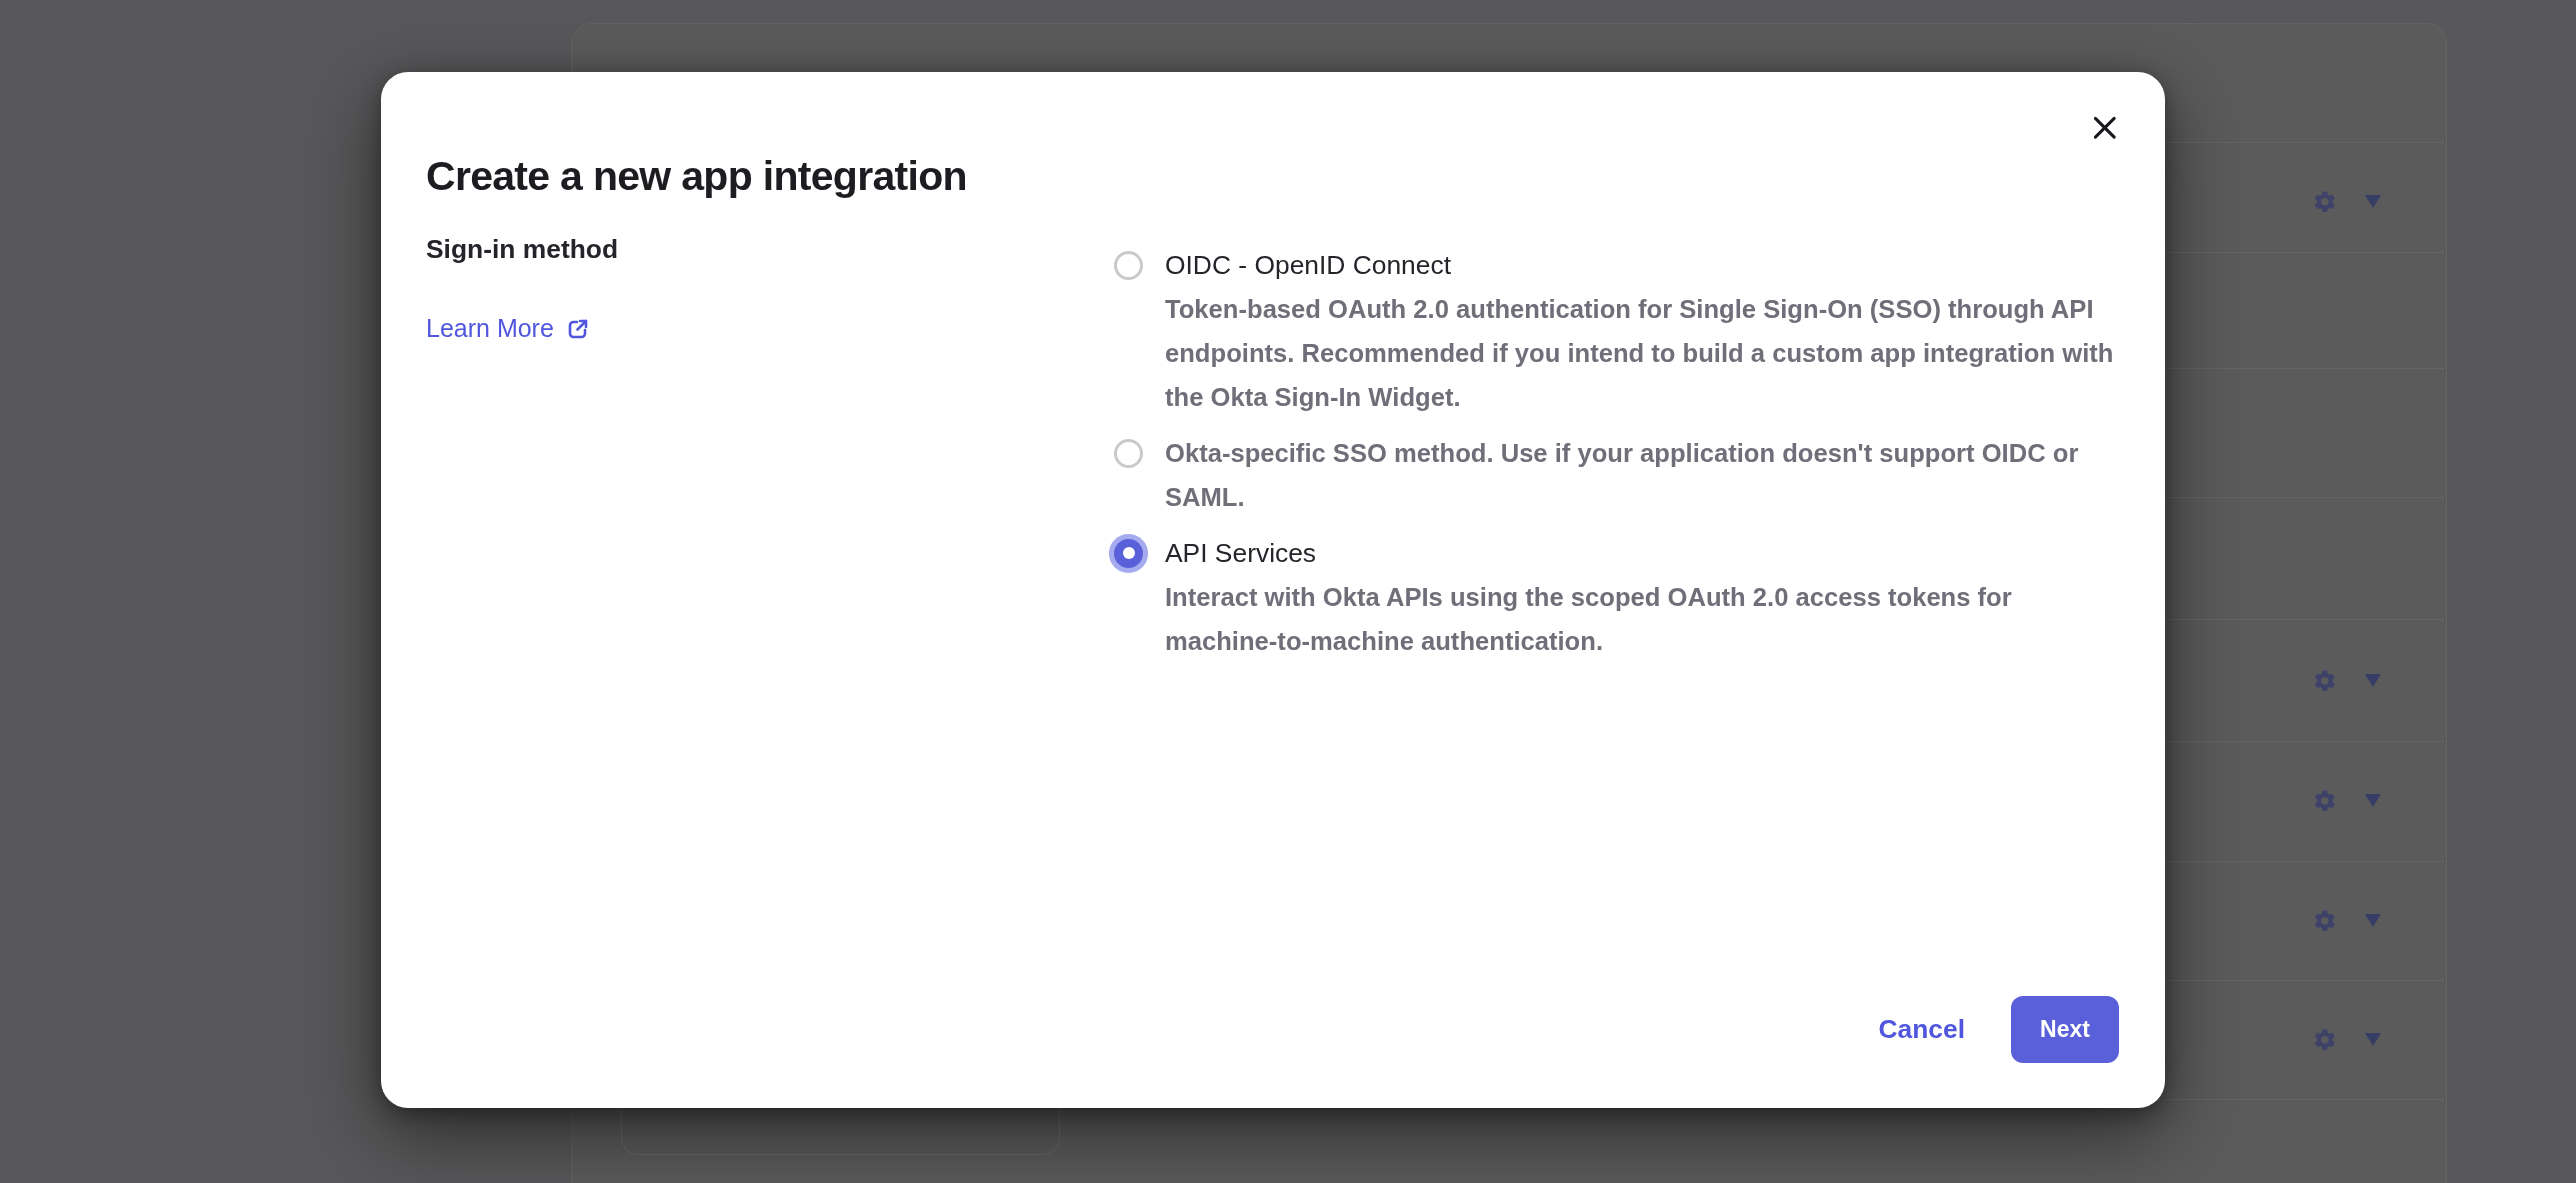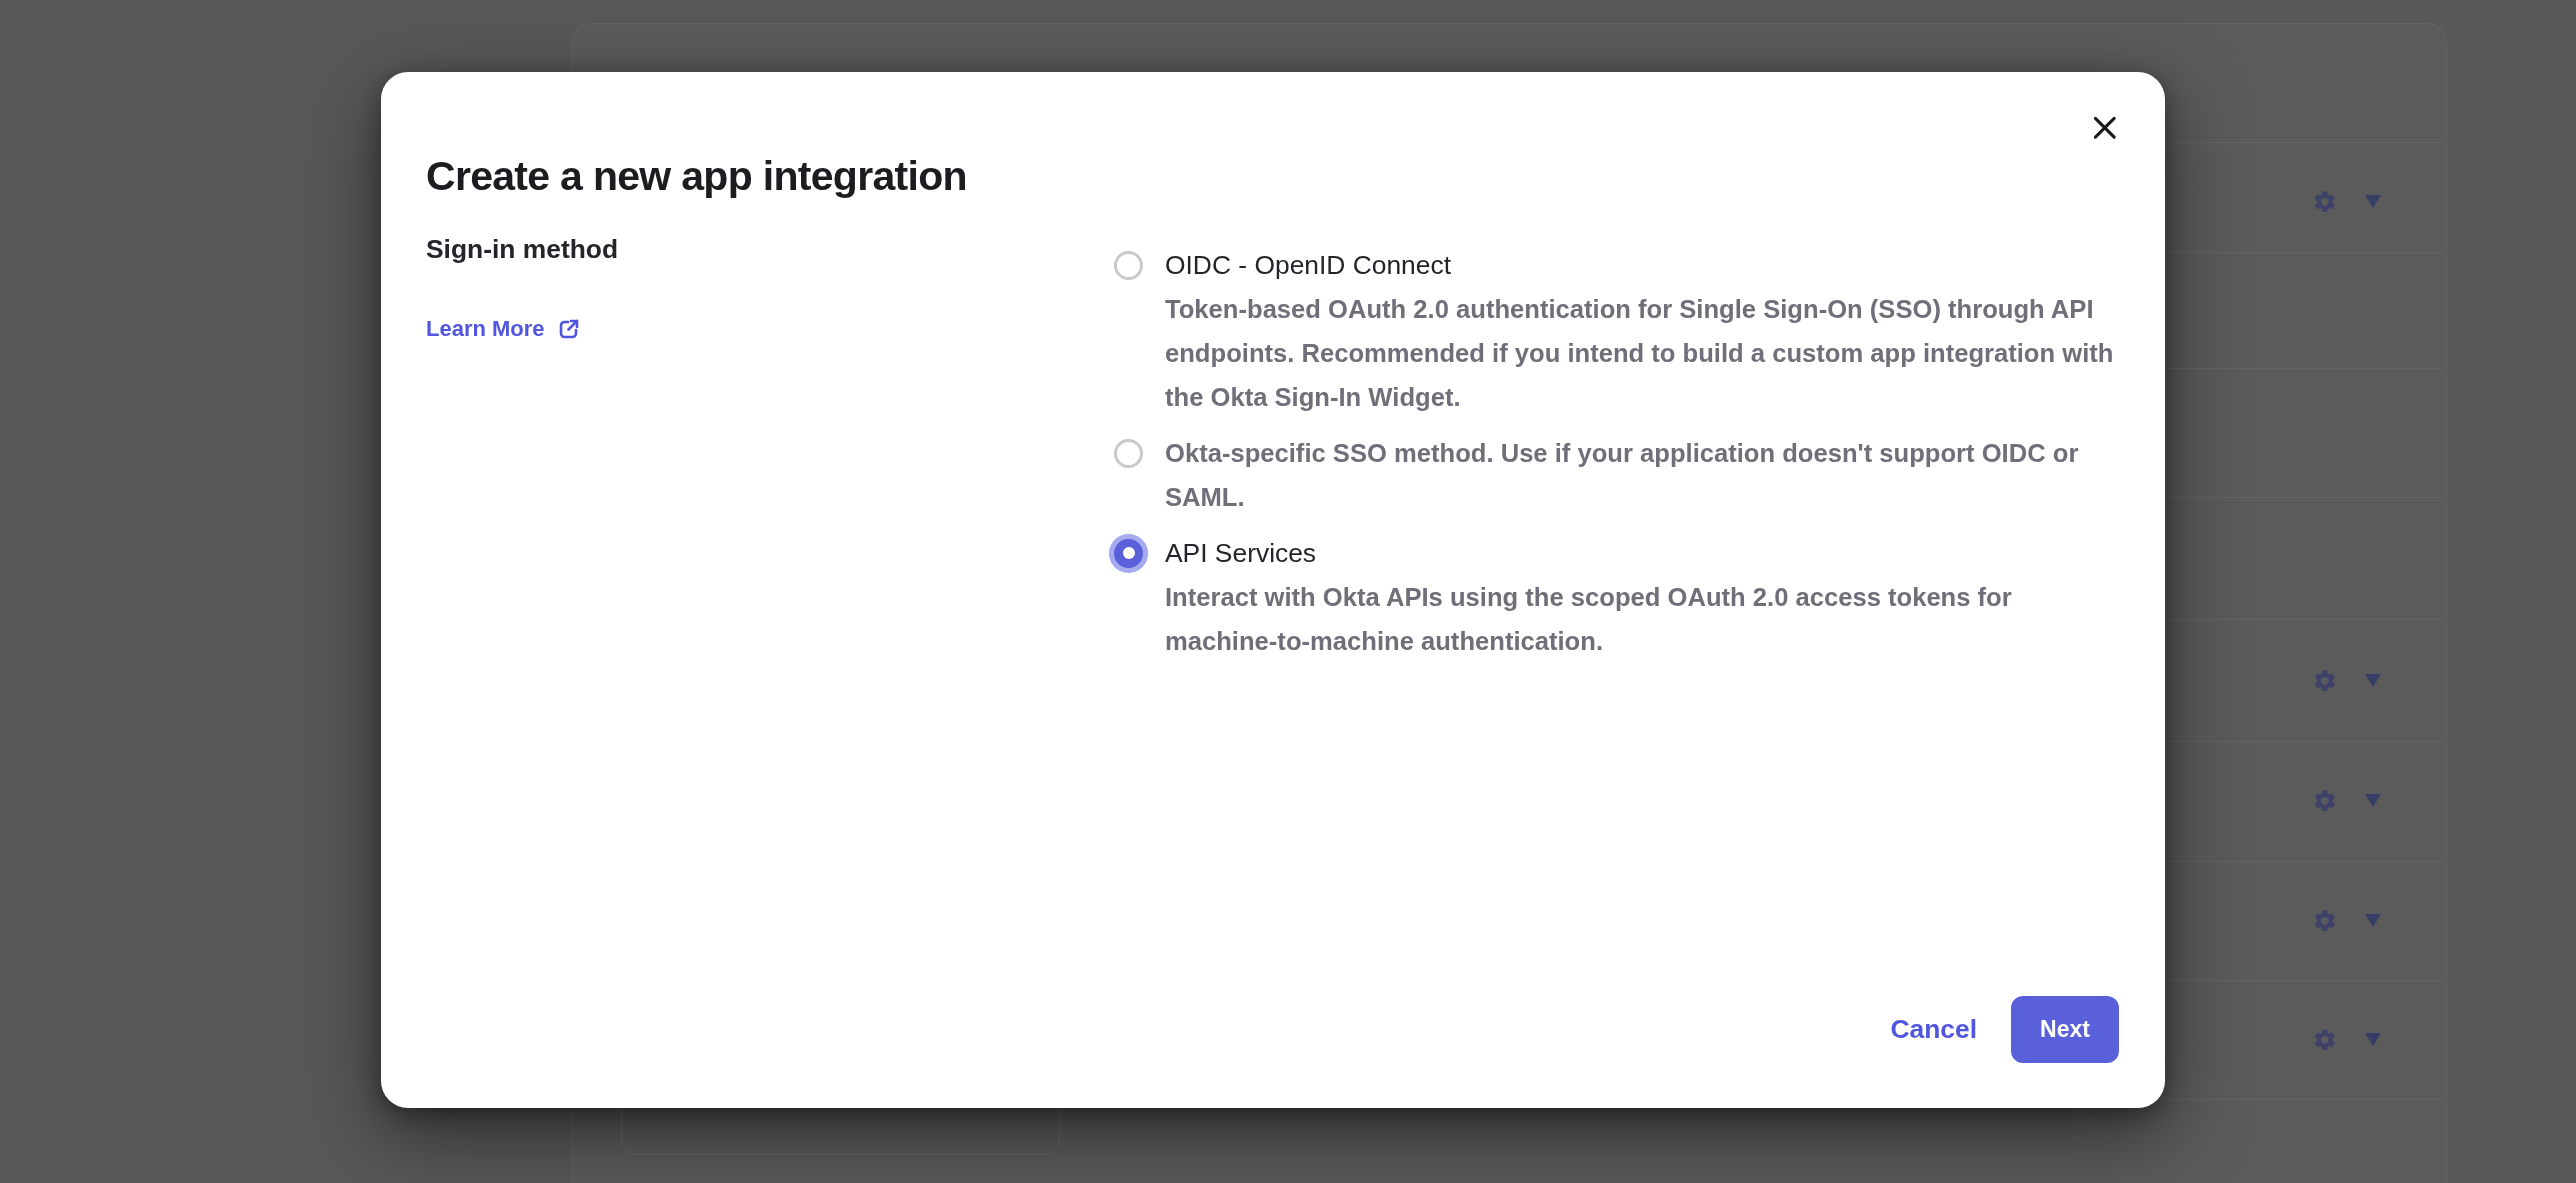--- a/index.html
+++ b/index.html
@@ -60,21 +60,21 @@
     font-size:41px;font-weight:700;letter-spacing:-0.7px;color:var(--title);
     line-height:48px;
   }
   .side-label{
     position:absolute;left:45px;top:158px;
     font-size:26.4px;font-weight:700;color:var(--label);line-height:38px;text-align:right;
   }
   .learn-more{
     position:absolute;left:45px;top:235px;
     display:flex;align-items:center;gap:12px;
-    font-size:22px;font-weight:700;color:var(--accent_text);
+    font-size:25px;font-weight:400;color:var(--accent_text);
     line-height:43px;text-decoration:none;cursor:pointer;
   }
   .learn-more svg{width:24px;height:24px;stroke:var(--accent_text);stroke-width:2.6;fill:none;stroke-linecap:round;stroke-linejoin:round;}
   .options{
     position:absolute;left:733px;top:171px;width:1005px;
     display:flex;flex-direction:column;gap:12px;
   }
   .option{display:flex;align-items:flex-start;cursor:pointer;}
   .radio{
     flex:0 0 29px;width:29px;height:29px;margin-top:7.7px;
@@ -88,21 +88,21 @@
   }
   .radio.selected::after{
     content:"";position:absolute;left:50%;top:50%;width:12px;height:12px;
     margin:-6px 0 0 -6px;border-radius:50%;background:#fff;
   }
   .option-text{margin-left:22px;width:959px;}
   .option-label{font-size:26.4px;font-weight:400;color:var(--label);line-height:44px;}
   .option-desc{font-size:25.6px;color:var(--desc);line-height:44px;font-weight:bold;}
   .footer{
     position:absolute;right:46px;top:924px;height:67px;
-    display:flex;gap:34px;
+    display:flex;gap:46px;
   }
   .cancel-btn{
     background:none;border:none;cursor:pointer;
     font-family:inherit;font-size:26.4px;font-weight:700;color:var(--accent_text);
   }
   .next-btn{
     width:108px;height:67px;border:none;border-radius:12px;cursor:pointer;
     background:var(--accent);color:#ffffff;
     font-family:inherit;font-size:23px;font-weight:700;
   }

